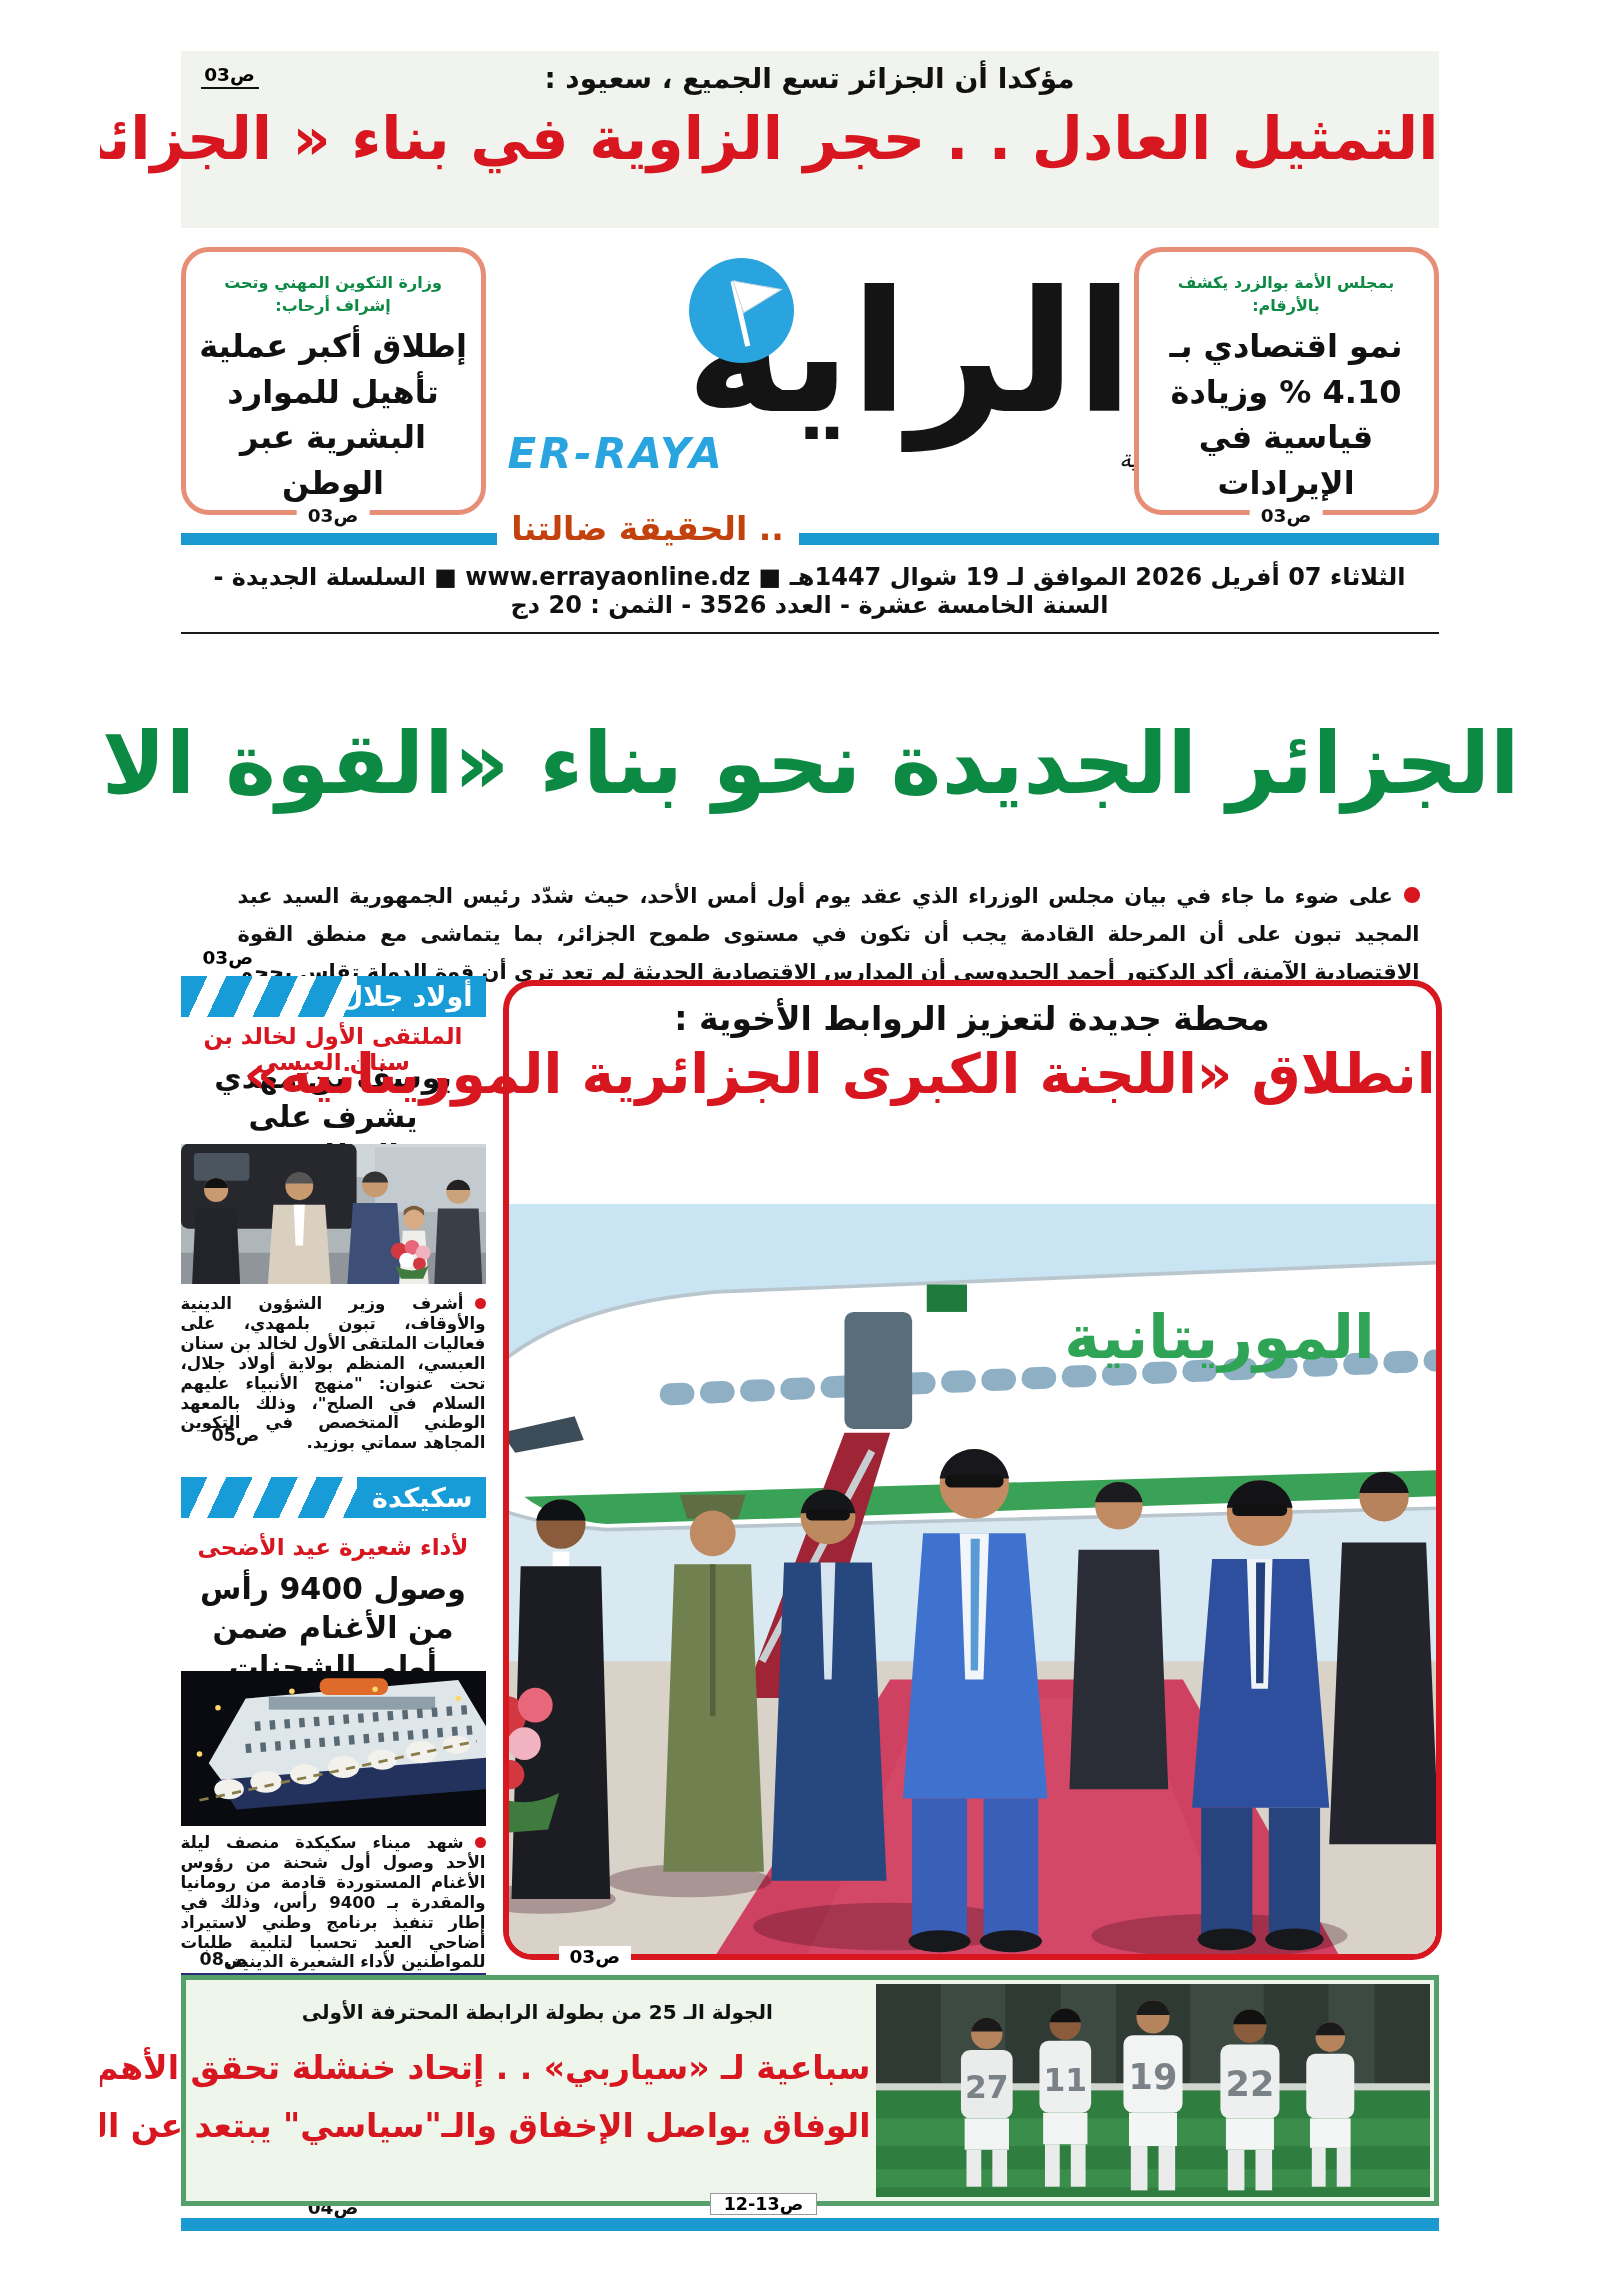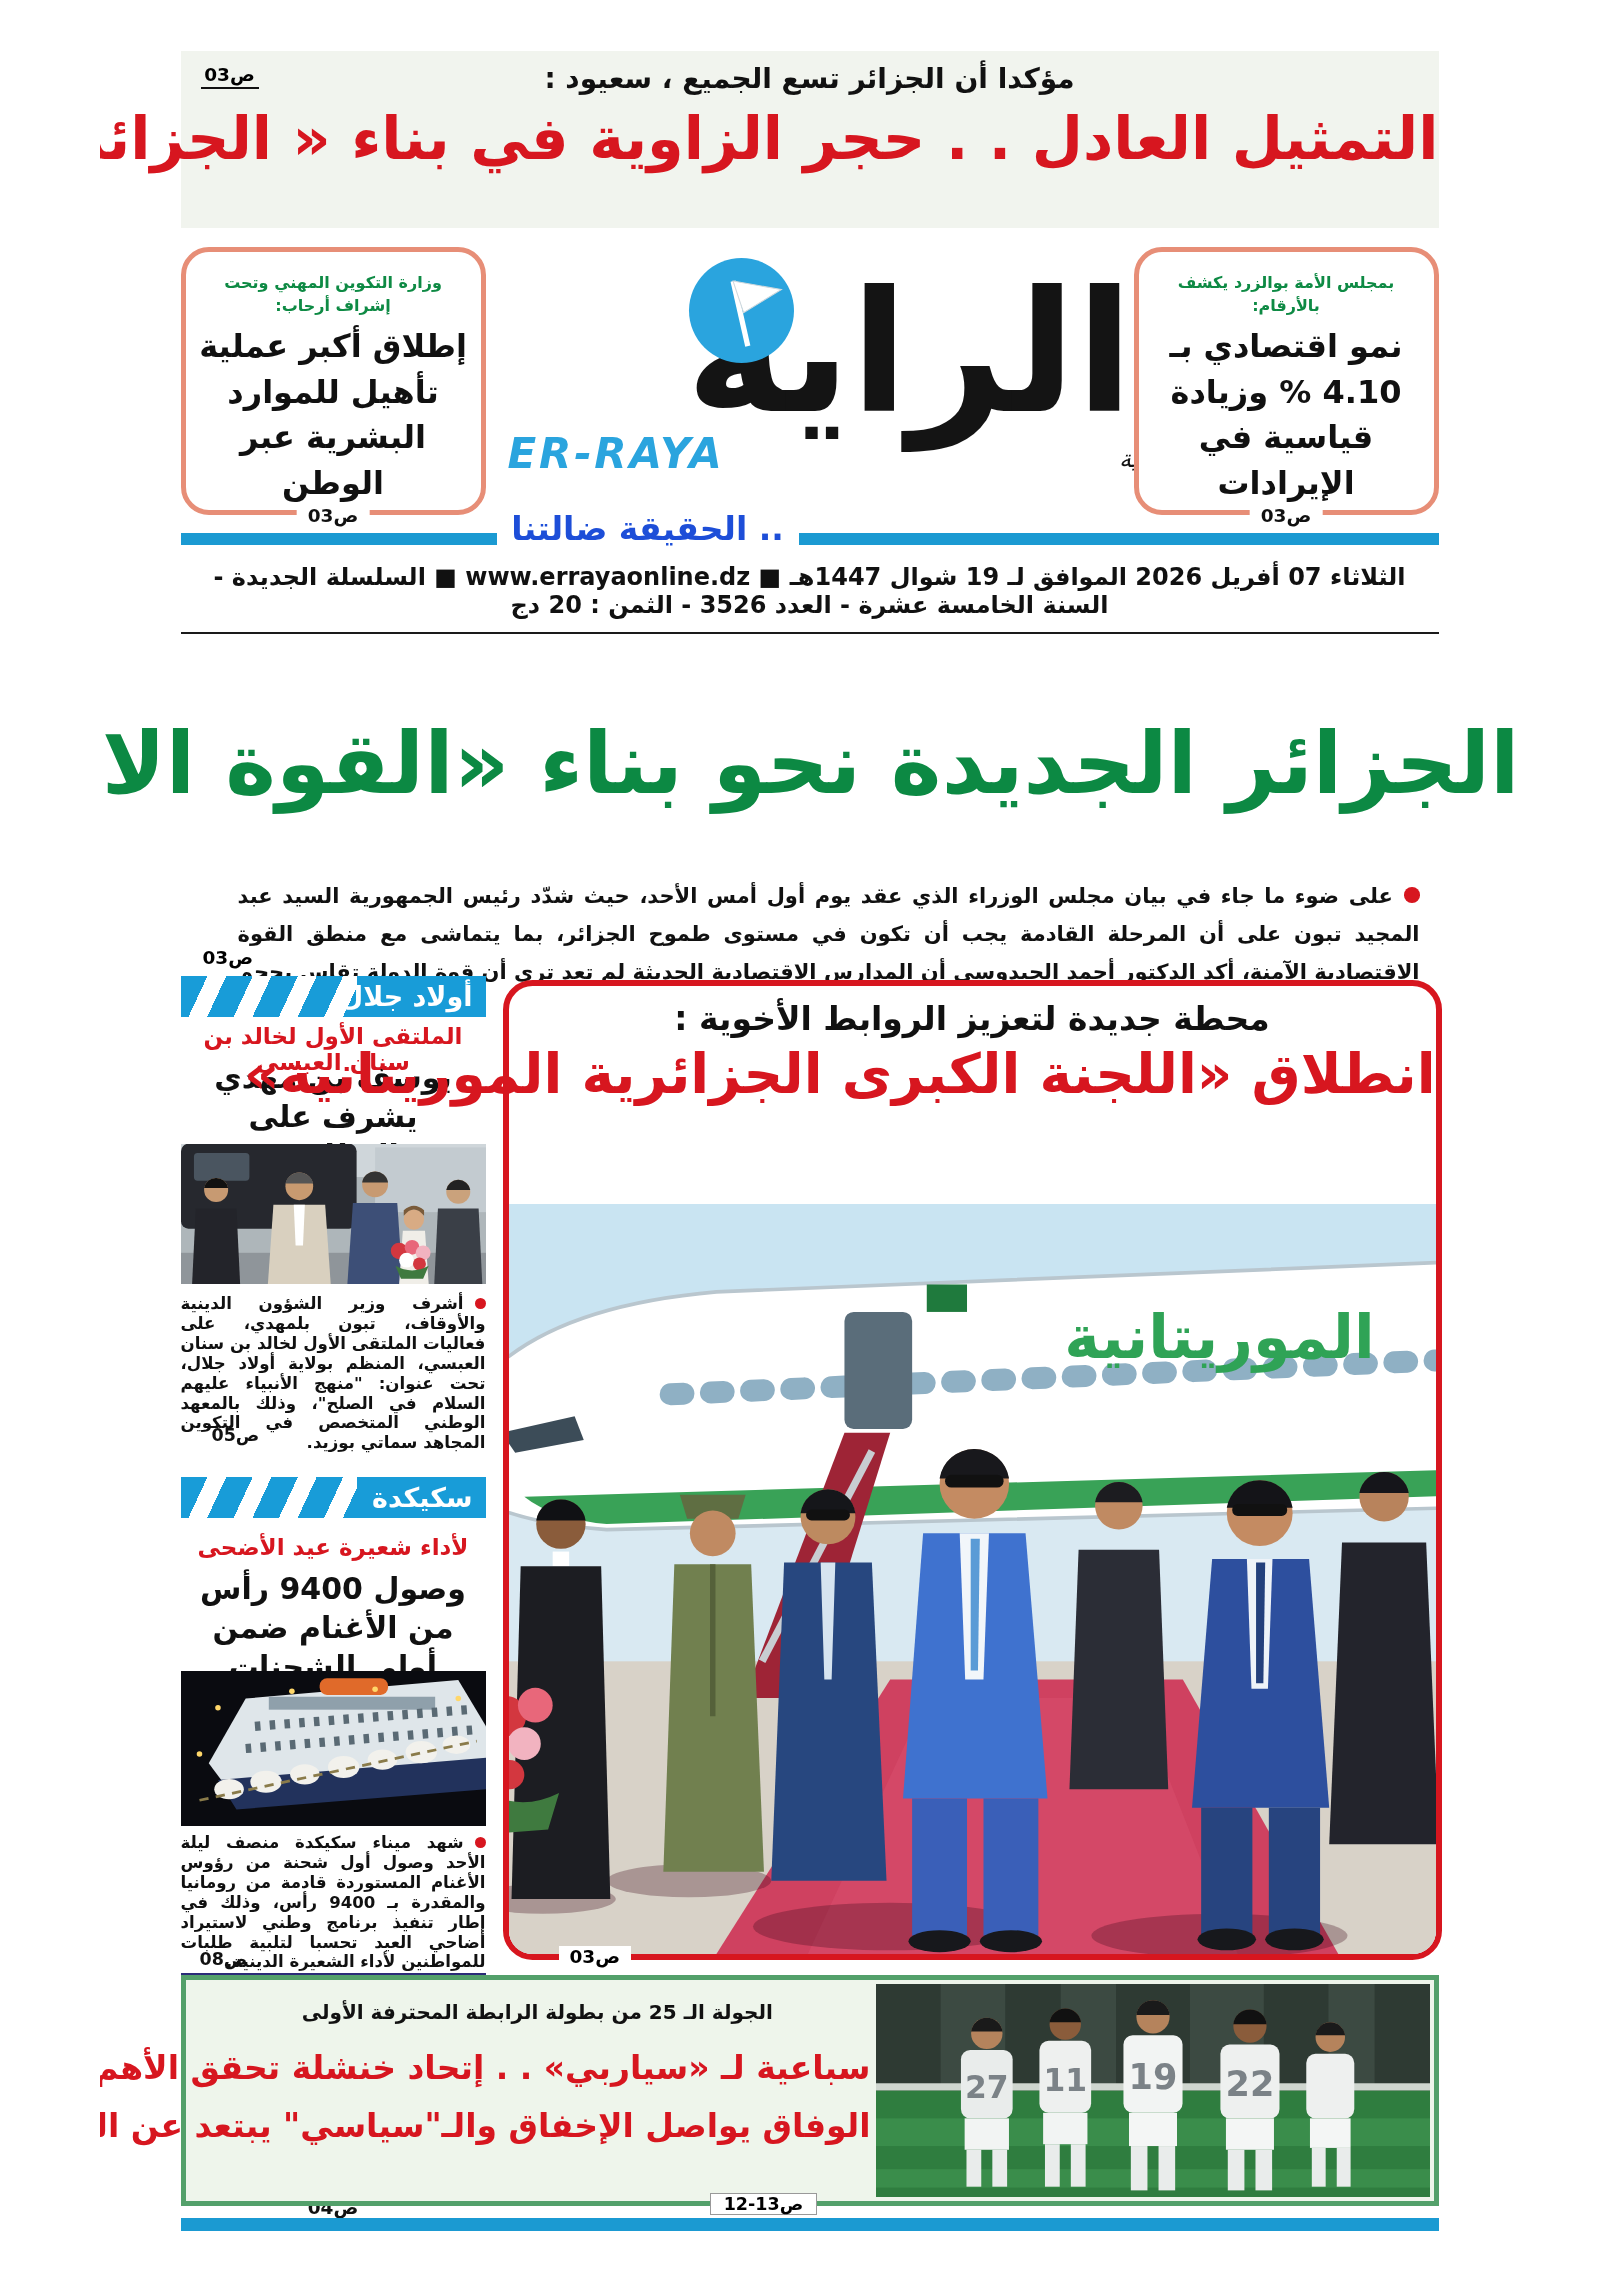--- a/index.html
+++ b/index.html
@@ -19,21 +19,21 @@
   .box-headline { margin-top:7.4px; font-weight:900; font-size:32px; line-height:1.42; color:#111; }
   .page-tag { position:absolute; bottom:-15.7px; left:50%; transform:translateX(-50%); background:#fff; padding:0 11px; font-size:18.5px; font-weight:bold; color:#111; white-space:nowrap; }
 
   .logo-area { position:absolute; left:397px; top:236px; width:826px; height:279px; }
   .logo-arabic { position:absolute; left:0; right:0; top:-16.6px; text-align:center; font-size:168px; font-weight:900; color:#141414; line-height:268px; letter-spacing:-3.7px; }
   .logo-circle { position:absolute; left:192px; top:22px; width:105px; height:105px; border-radius:50%; background:#2aa4de; }
   .logo-latin { position:absolute; left:11px; bottom:37px; color:#2aa4de; font-weight:900; font-style:italic; font-size:42px; letter-spacing:2.8px; direction:ltr; }
   .logo-tagline { position:absolute; right:11px; bottom:42px; font-size:24px; font-weight:normal; font-style:italic; color:#111; }
 
   .blue-line { position:absolute; left:81px; right:81px; top:533px; height:12px; background:#1b9ad2; }
-  .slogan { position:absolute; left:397px; top:509px; z-index:2; background:#fff; padding:0 14.8px; color:#1d4ed8; font-size:33px; font-weight:900; }
+  .slogan { position:absolute; left:397px; top:509px; z-index:2; background:#fff; padding:0 14.8px; color:#c2410c; font-size:33px; font-weight:900; }
 
   .dateline { position:absolute; left:81px; right:81px; top:563px; text-align:center; font-size:24px; font-weight:bold; color:#111; padding-bottom:13px; border-bottom:2.8px solid #1a1a1a; }
 
   
   .lead-banner { position:absolute; top:633px; left:50%; transform:translateX(-50%); background:#d7161f; color:#fff; border-radius:16.6px; font-size:37px; font-weight:900; padding:9.2px 42px; white-space:nowrap; }
   .lead-headline { position:absolute; top:713px; left:0; right:0; text-align:center; color:#0c8943; font-size:86px; font-weight:900; white-space:nowrap; }
   .lead-par { position:absolute; top:877px; right:100px; left:138px; font-size:21px; font-weight:bold; line-height:1.82; text-align:justify; color:#111; }
   .bullet { display:inline-block; width:15.7px; height:15.7px; border-radius:50%; background:#d7161f; margin-left:11px; }
   .lead-ref { position:absolute; top:947px; left:103px; font-size:18.5px; font-weight:bold; }
   .section-bar { position:absolute; left:81px; width:305px; height:41px; background:#189cd8; color:#fff; font-weight:900; font-size:27px; display:flex; align-items:center; justify-content:flex-start; padding-right:13px; overflow:hidden; }

